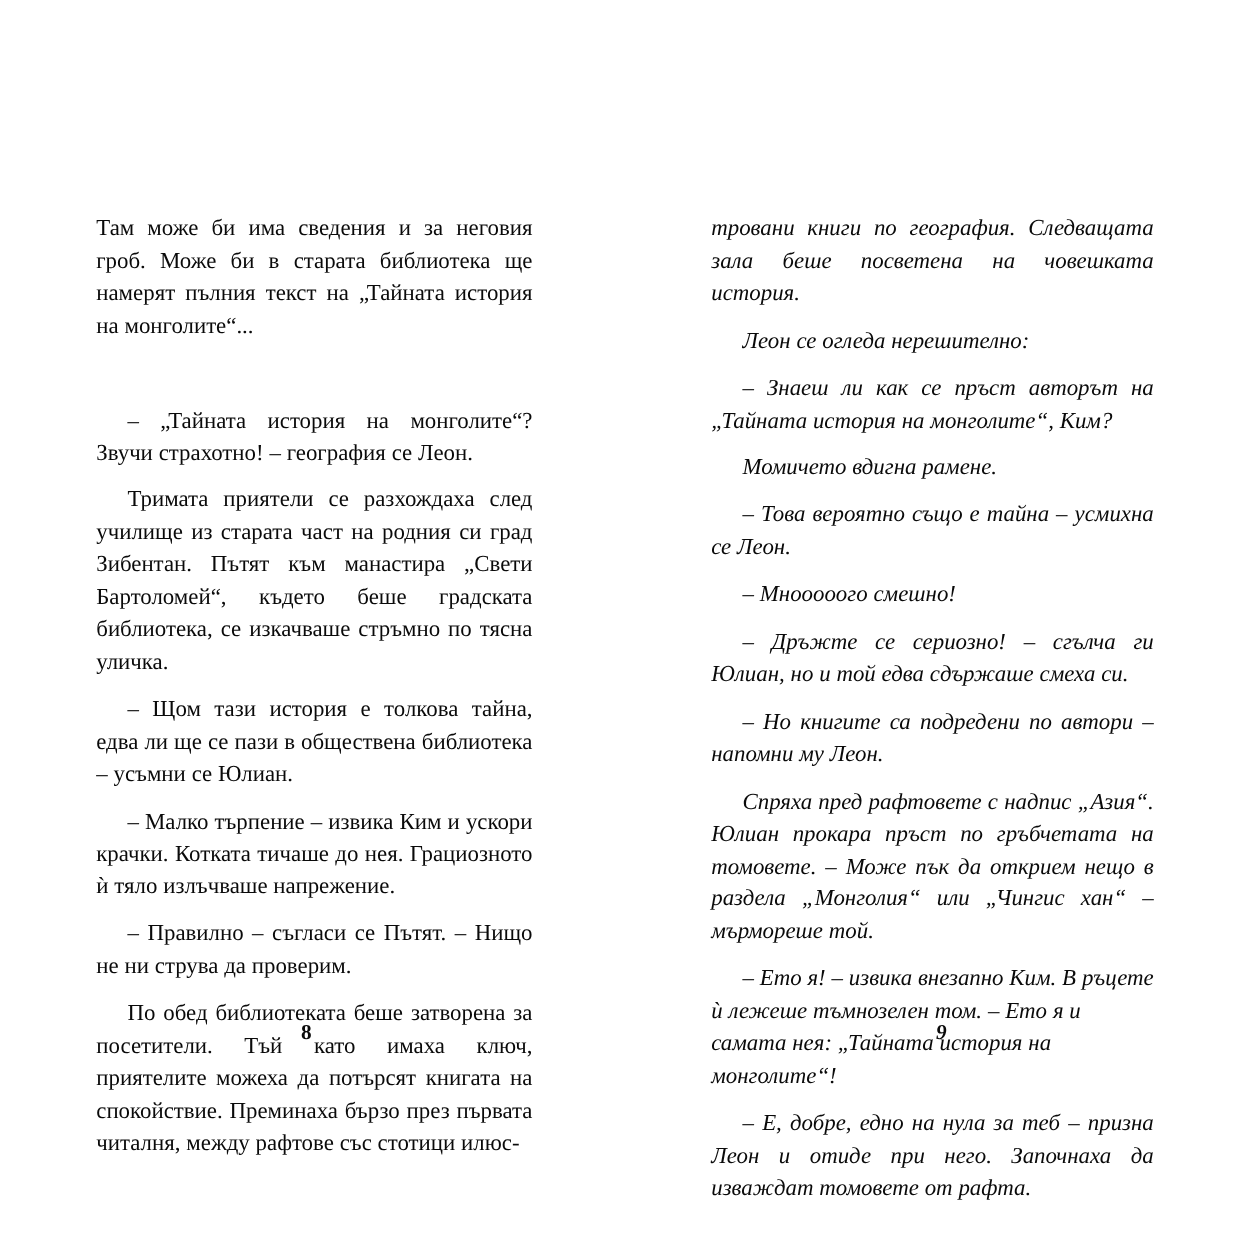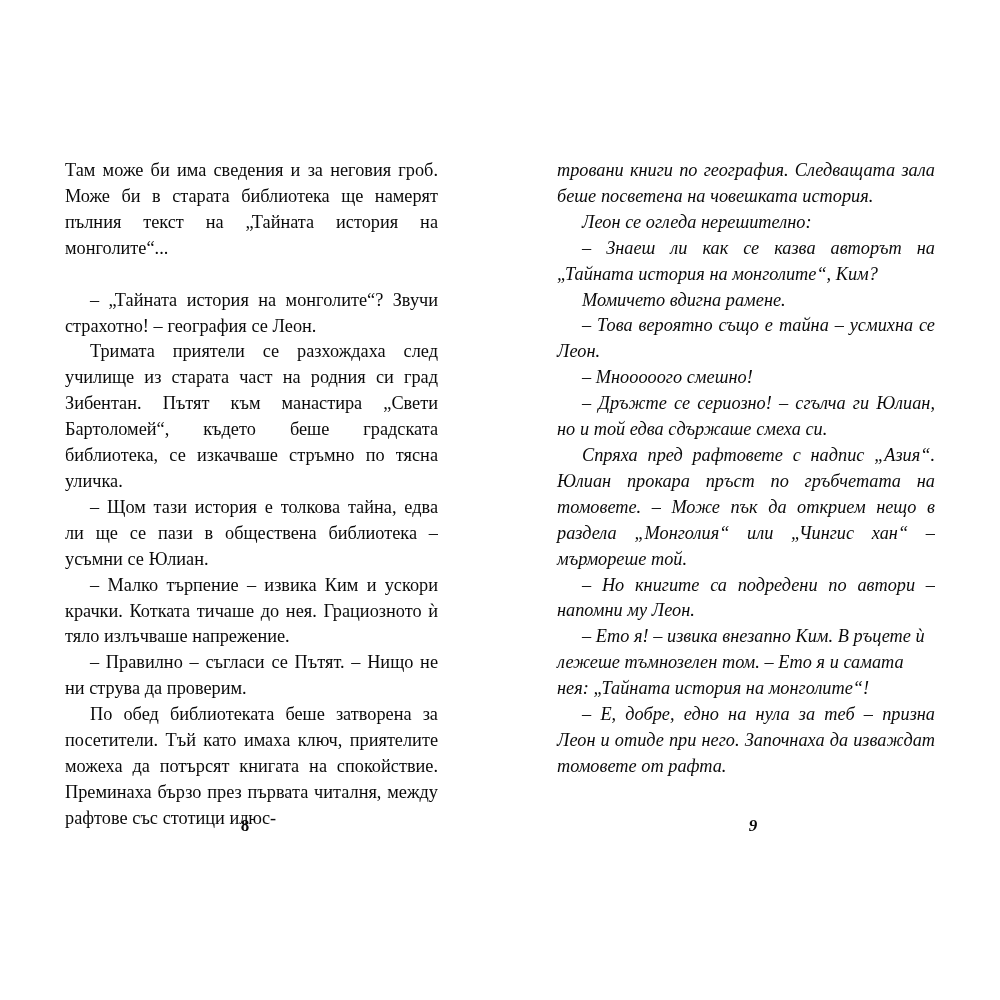--- a/index.html
+++ b/index.html
@@ -36,21 +36,21 @@
 
   .text-block {
     position: absolute;
     top: 158px;
   }
   .page-left  .text-block { left: 65px;  width: 373px; }
   .page-right .text-block { left: 57px;  width: 378px; }
 
   
   p.para {
-    margin: 0;
+    margin: 12px;
     padding: 0;
     font-size: 18.3px;
     line-height: 25.9px;
     text-align: justify;
     text-justify: inter-word;
     letter-spacing: 0.0px;
     word-spacing: 0.1px;
     hyphens: manual;
   }
   p.para.indent { text-indent: 25px; }
@@ -96,27 +96,27 @@
     </div>
 
     <div class="folio">8</div>
   </div>
 
   <div class="page page-right">
     <div class="text-block">
 
       <p class="para noindent">тровани книги по география. Следващата зала беше посветена на човешката история.</p>
       <p class="para indent">Леон се огледа нерешително:</p>
-      <p class="para indent">– Знаеш ли как се казва авторът на „Тайната история на монголите“, Ким?</p>
+      <p class="para indent">– Знаеш ли как се пръст авторът на „Тайната история на монголите“, Ким?</p>
       <p class="para indent">Момичето вдигна рамене.</p>
       <p class="para indent">– Това вероятно също е тайна – усмихна се Леон.</p>
       <p class="para indent">– Мнооооого смешно!</p>
       <p class="para indent">– Дръжте се сериозно! – сгълча ги Юлиан, но и той едва сдържаше смеха си.</p>
+      <p class="para indent">– Но книгите са подредени по автори – напомни му Леон.</p>
       <p class="para indent">Спряха пред рафтовете с надпис „Азия“. Юлиан прокара пръст по гръбчетата на томовете. – Може пък да открием нещо в раздела „Монголия“ или „Чингис хан“ – мърмореше той.</p>
-      <p class="para indent">– Но книгите са подредени по автори – напомни му Леон.</p>
       <p class="para indent last-flush">– Ето я! – извика внезапно Ким. В ръцете ѝ лежеше тъмнозелен том. – Ето я и самата нея: „Тайната история на монголите“!</p>
       <p class="para indent">– Е, добре, едно на нула за теб – призна Леон и отиде при него. Започнаха да изваждат томовете от рафта.</p>
 
     </div>
 
     <div class="folio">9</div>
   </div>
 
 </div>
 

